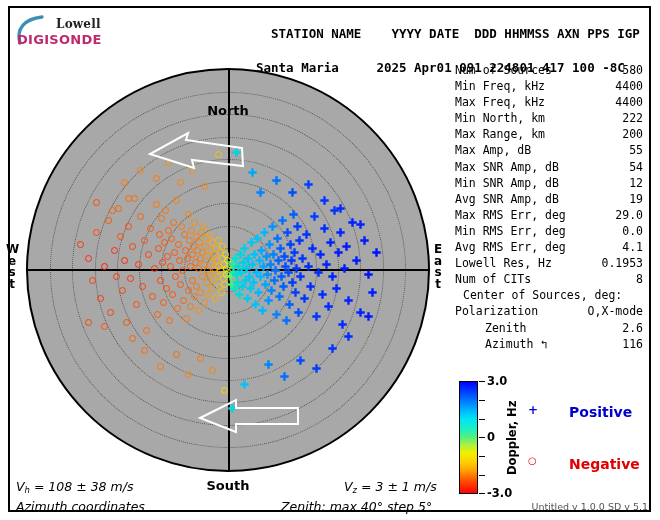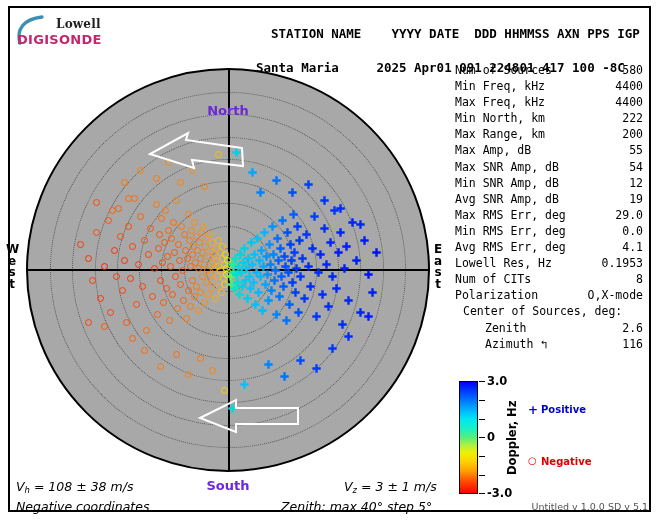--- a/index.html
+++ b/index.html
@@ -25,21 +25,21 @@
   .plot{position:absolute;left:26px;top:68px;width:404px;height:404px;}
   .disc{position:absolute;left:0;top:0;width:404px;height:404px;border-radius:50%;
         background:#a8a8a8;border:2px solid #000;box-sizing:border-box;}
   .ring{position:absolute;border-radius:50%;border:1px dotted #555;box-sizing:border-box;}
   .axisline{position:absolute;background:#000;}
   .ptlayer{position:absolute;left:0;top:0;width:404px;height:404px;border-radius:50%;
            overflow:hidden;}
   .pt{position:absolute;}
 
   .lbl{position:absolute;font-family:"DejaVu Sans",sans-serif;font-weight:700;
-       font-size:13px;color:#6d28d9;}
+       font-size:13px;color:#000000;}
   .lbl-n{left:202px;top:50px;transform:translate(-50%,-100%);}
   .lbl-s{left:202px;top:410px;transform:translateX(-50%);}
   .vstack{position:absolute;font-family:"DejaVu Sans",sans-serif;font-weight:700;
           font-size:12px;color:#000;line-height:11.5px;text-align:center;width:12px;}
 
   .arrow{position:absolute;}
 
   
   .stats{position:absolute;left:455px;top:62px;width:190px;font-size:11.5px;
          color:#000;line-height:16.1px;}
@@ -57,21 +57,21 @@
           #19f0c8 42%, #55f07a 50%, #b0f040 57%, #f0f000 64%,
           #ffd000 72%, #ffa000 80%, #ff5000 89%, #ff0000 100%);}
   .ctick{position:absolute;left:479px;width:6px;height:1px;background:#000;}
   .clab{position:absolute;left:487px;font-family:"DejaVu Sans",sans-serif;
         font-weight:700;font-size:11.5px;color:#000;}
   .cbartitle{position:absolute;left:505px;top:382px;width:14px;height:112px;
              font-family:"DejaVu Sans",sans-serif;font-weight:700;font-size:11.5px;
              color:#000;writing-mode:vertical-rl;transform:rotate(180deg);
              display:flex;align-items:center;justify-content:center;}
   .legitem{position:absolute;font-family:"DejaVu Sans",sans-serif;font-weight:700;
-           font-size:10px;}
+           font-size:14px;margin-left:28px;}
   .legpos{left:527px;top:404px;color:#0000cc;}
   .legneg{left:527px;top:456px;color:#e00000;}
   .legsym{position:absolute;font-family:"DejaVu Sans",sans-serif;font-weight:700;
           font-size:12px;}
 
   
   .foot{position:absolute;font-family:"DejaVu Sans",sans-serif;font-style:italic;
         font-size:12.5px;color:#000;white-space:nowrap;}
   .f-vh{left:16px;top:479px;}
   .f-cc{left:16px;top:499px;}
@@ -694,25 +694,25 @@
     </div>
     <div class="srow">
       <span class="skey">Lowell Res, Hz</span>
       <span class="sval">0.1953</span>
     </div>
     <div class="srow">
       <span class="skey">Num of CITs</span>
       <span class="sval">8</span>
     </div>
     <div class="srow">
+      <span class="sfull" style="left: 8px;">Center of Sources, deg:</span>
+    </div>
+    <div class="srow">
       <span class="skey">Polarization</span>
       <span class="sval">O,X-mode</span>
-    </div>
-    <div class="srow">
-      <span class="sfull" style="left: 8px;">Center of Sources, deg:</span>
     </div>
     <div class="srow">
       <span class="skey indent">Zenith</span>
       <span class="sval">2.6</span>
     </div>
     <div class="srow">
       <span class="skey indent">Azimuth ↰</span>
       <span class="sval">116</span>
     </div>
   </div>
@@ -730,15 +730,15 @@
 <div class="clab" style="top:486px;">-3.0</div>
 <div class="cbartitle">Doppler, Hz</div>
 
 <div class="legsym" style="left:528px;top:403px;color:#0000cc;">+</div>
 <div class="legitem legpos" style="left:541px;">Positive</div>
 <div class="legsym" style="left:528px;top:455px;color:#e00000;font-size:10px;">○</div>
 <div class="legitem legneg" style="left:541px;">Negative</div>
 
 <div class="foot f-vh"><span>V</span><sub>h</sub><span> = 108 ± 38 m/s</span></div>
 <div class="foot f-vz"><span>V</span><sub>z</sub><span> = 3 ± 1 m/s</span></div>
-<div class="foot f-cc">Negative coordinates</div>
+<div class="foot f-cc">Azimuth coordinates</div>
 <div class="foot f-zen">Zenith: max 40°  step 5°</div>
 <div class="foot f-ver">Untitled v 1.0.0  SD v 5.1</div>
 
 </body></html>

